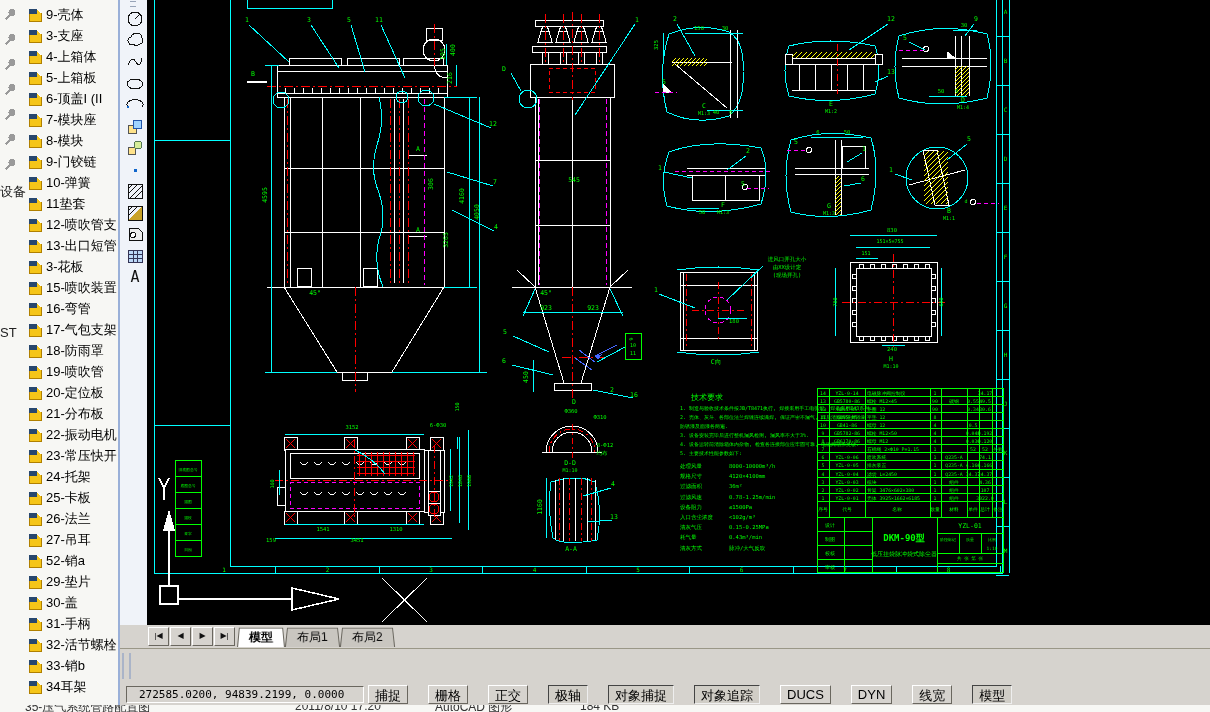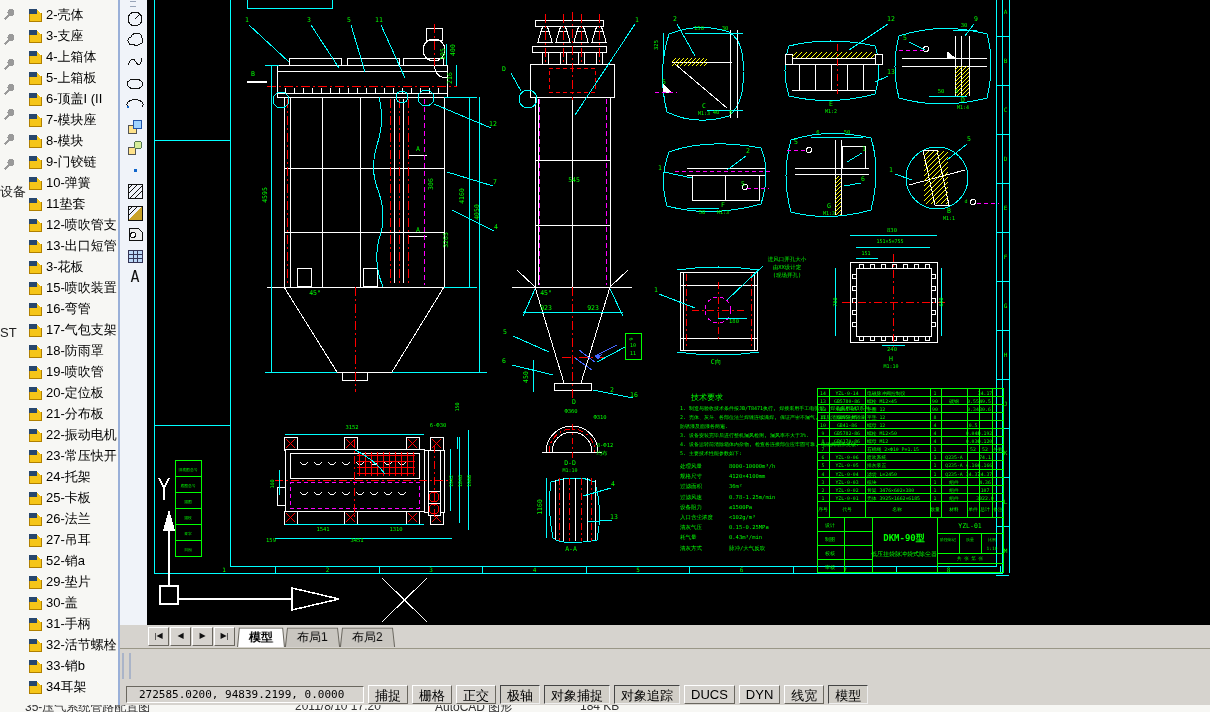--- a/index.html
+++ b/index.html
@@ -1,20 +1,20 @@
 <!DOCTYPE html>
 <html><head>
 <meta charset="utf-8">
 <style>
   html,body{margin:0;padding:0;}
   body{width:1210px;height:712px;overflow:hidden;position:relative;background:#f4f4f0;
        font-family:"Liberation Sans",sans-serif;}
   
   #explorer{position:absolute;left:0;top:0;width:1210px;height:712px;background:#f7f7f4;}
-  #pins{position:absolute;left:0;top:0;width:26px;height:712px;}
+  #pins{position:absolute;left:0;top:0;width:26px;height:712px;text-align:center;}
   .pin{position:absolute;left:2px;width:16px;height:16px;}
   .ptext{position:absolute;left:0;color:#222;font-size:13px;}
   #filelist{position:absolute;left:26px;top:0;width:152px;height:712px;overflow:hidden;}
   .fitem{position:absolute;left:2px;height:20px;display:flex;align-items:center;gap:4px;
          white-space:nowrap;color:#000;font-size:13px;cursor:default;}
   .dwgico{flex:0 0 14px;width:14px;height:14px;position:relative;}
   #details-strip{position:absolute;left:0;top:705px;width:1210px;height:7px;background:#f7f7f4;
                  overflow:hidden;z-index:6;}
   .dcol{position:absolute;top:-6px;font-size:12px;color:#333;white-space:nowrap;}
   
@@ -107,21 +107,21 @@
       <div class="ptext" style="top:183px">设备</div>
       <div class="ptext" style="top:325px">ST</div>
     </div>
   <div id="filelist">
       <div class="fitem" style="top:5px">
         <span class="dwgico"><svg width="14" height="14">
             <polygon points="1,1 9,1 13,5 13,13 1,13" fill="#f5c518" stroke="#b08000"></polygon>
             <polygon points="1,1 9,1 9,6 1,6" fill="#27476e"></polygon>
             <line x1="9" y1="1" x2="13" y2="5" stroke="#fff"></line>
           </svg></span>
-        <span>2-壳体</span>
+        <span>9-壳体</span>
       </div>
       <div class="fitem" style="top:26px">
         <span class="dwgico"><svg width="14" height="14">
             <polygon points="1,1 9,1 13,5 13,13 1,13" fill="#f5c518" stroke="#b08000"></polygon>
             <polygon points="1,1 9,1 9,6 1,6" fill="#27476e"></polygon>
             <line x1="9" y1="1" x2="13" y2="5" stroke="#fff"></line>
           </svg></span>
         <span>3-支座</span>
       </div>
       <div class="fitem" style="top:47px">
@@ -1334,21 +1334,21 @@
       <div class="tab">布局1</div>
       <div class="tab">布局2</div>
     </div>
 
   <div id="cmdwin">
     <div id="cmdgrip"></div>
   </div>
 
   <div id="statusbar">
     <div id="coords">272585.0200, 94839.2199, 0.0000</div>
-    <span id="sbuttons" style="display:flex;gap:4px;">
+    <span id="sbuttons" style="display:flex;gap:20px;">
         <button class="sbtn">捕捉</button>
         <button class="sbtn">栅格</button>
         <button class="sbtn">正交</button>
         <button class="sbtn active">极轴</button>
         <button class="sbtn active">对象捕捉</button>
         <button class="sbtn active">对象追踪</button>
         <button class="sbtn">DUCS</button>
         <button class="sbtn">DYN</button>
         <button class="sbtn">线宽</button>
         <button class="sbtn active">模型</button>

